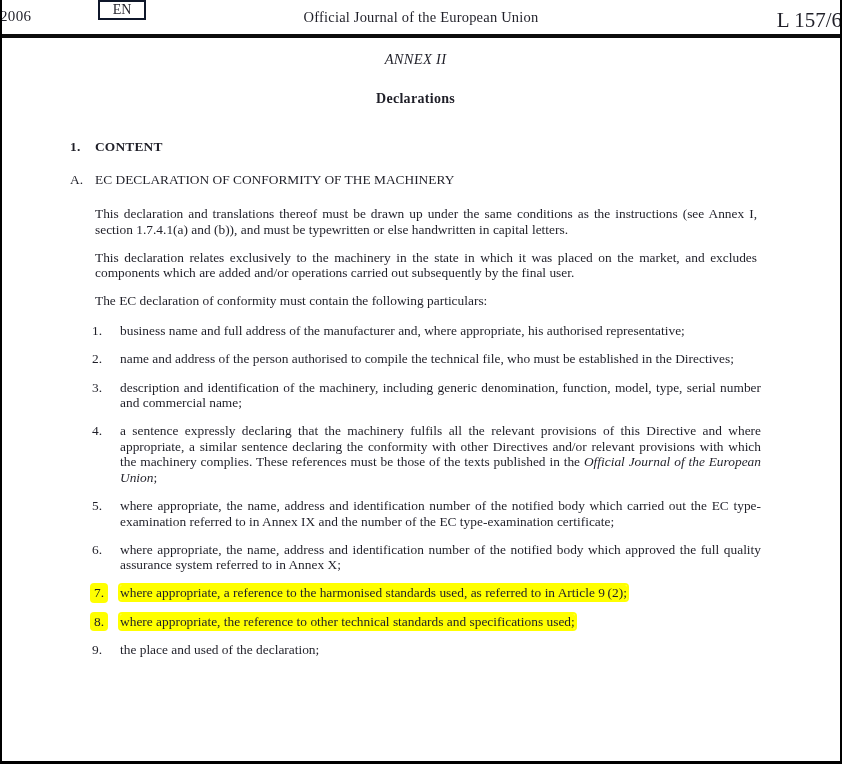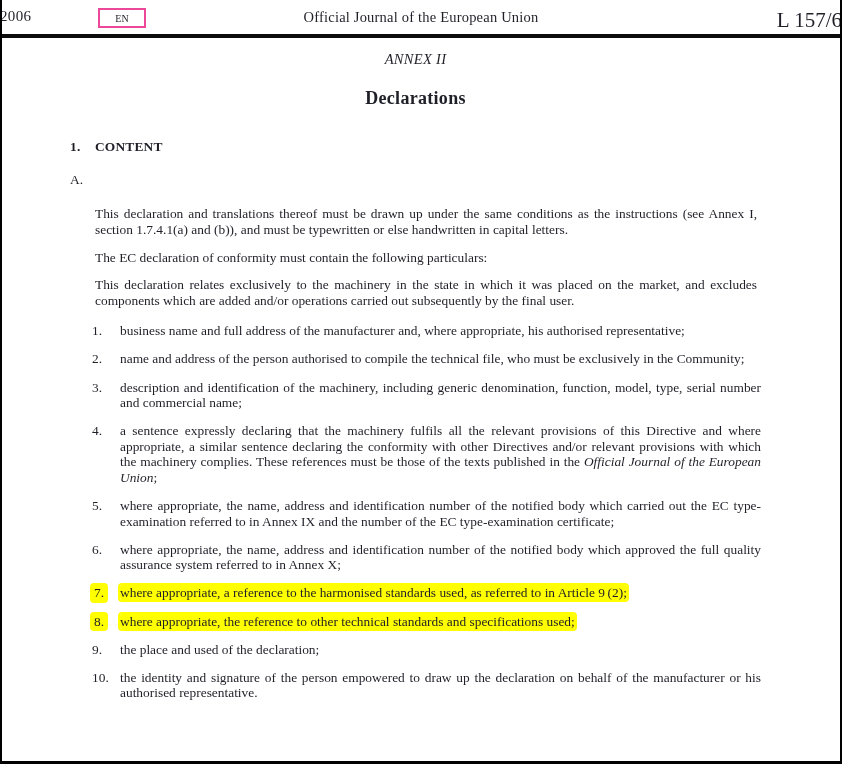--- a/index.html
+++ b/index.html
@@ -30,28 +30,28 @@
     position: absolute;
     left: -6px;
     top: 8px;
     font-size: 15px;
     letter-spacing: 0.3px;
     white-space: nowrap;
   }
   .en-box {
     position: absolute;
     left: 96px;
-    top: 8px;
+    top: 0;
     width: 44px;
     height: 16px;
-    border: 2px solid #ec4899;
+    border: 2px solid #0f172a;
     display: flex;
     align-items: center;
     justify-content: center;
-    font-size: 10px;
+    font-size: 14px;
   }
   .h-title {
     position: absolute;
     left: 0;
     right: 0;
     top: 9px;
     text-align: center;
     font-size: 14.5px;
     letter-spacing: 0.2px;
   }
@@ -72,21 +72,21 @@
     margin-top: 14px;
     text-align: center;
     font-style: italic;
     font-size: 14.5px;
     letter-spacing: 0.3px;
   }
   .annex-sub {
     margin-top: 23px;
     text-align: center;
     font-weight: bold;
-    font-size: 18px;
+    font-size: 14px;
     letter-spacing: 0.3px;
   }
   .sec-row {
     display: flex;
     align-items: baseline;
   }
   .sec-row.first { margin-top: 33px; }
   .sec-row.second { margin-top: 17px; }
   .sec-num {
     width: 25px;
@@ -139,36 +139,37 @@
     <div class="annex-title">ANNEX II</div>
     <div class="annex-sub">Declarations</div>
 
     <div class="sec-row first">
       <span class="sec-num sec-title-bold">1.</span>
       <span class="sec-title-bold">CONTENT</span>
     </div>
 
     <div class="sec-row second">
       <span class="sec-num">A.</span>
+      <span>EC DECLARATION OF CONFORMITY OF THE MACHINERY</span>
     </div>
 
     <p class="para lead">This declaration and translations thereof must be drawn up under the same conditions as the instructions (see Annex I, section 1.7.4.1(a) and (b)), and must be typewritten or else handwritten in capital letters.</p>
+    <p class="para">This declaration relates exclusively to the machinery in the state in which it was placed on the market, and excludes components which are added and/or operations carried out subsequently by the final user.</p>
     <p class="para">The EC declaration of conformity must contain the following particulars:</p>
-    <p class="para">This declaration relates exclusively to the machinery in the state in which it was placed on the market, and excludes components which are added and/or operations carried out subsequently by the final user.</p>
 
     <div class="list">
 
       <div class="li">
         <span class="li-num">1.</span>
         <span class="li-text">business name and full address of the manufacturer and, where appropriate, his authorised representative;</span>
       </div>
 
       <div class="li">
         <span class="li-num">2.</span>
-        <span class="li-text">name and address of the person authorised to compile the technical file, who must be exclusively in the Community;</span>
+        <span class="li-text">name and address of the person authorised to compile the technical file, who must be established in the Directives;</span>
       </div>
 
       <div class="li">
         <span class="li-num">3.</span>
         <span class="li-text">description and identification of the machinery, including generic denomination, function, model, type, serial number and commercial name;</span>
       </div>
 
       <div class="li">
         <span class="li-num">4.</span>
         <span class="li-text"><span>a sentence expressly declaring that the machinery fulfils all the relevant provisions of this Directive and where appropriate, a similar sentence declaring the conformity with other Directives and/or relevant provisions with which the machinery complies. These references must be those of the texts published in the </span><i>Official Journal of the European Union</i><span>;</span></span>
@@ -192,20 +193,16 @@
       <div class="li">
         <span class="li-num hl">8.</span>
         <span class="li-text"><span class="hl">where appropriate, the reference to other technical standards and specifications used;</span></span>
       </div>
 
       <div class="li">
         <span class="li-num">9.</span>
         <span class="li-text">the place and used of the declaration;</span>
       </div>
 
-      <div class="li">
-        <span class="li-num">10.</span>
-        <span class="li-text">the identity and signature of the person empowered to draw up the declaration on behalf of the manufacturer or his authorised representative.</span>
-      </div>
 
     </div>
   </div>
 </div>
 
 </body></html>

